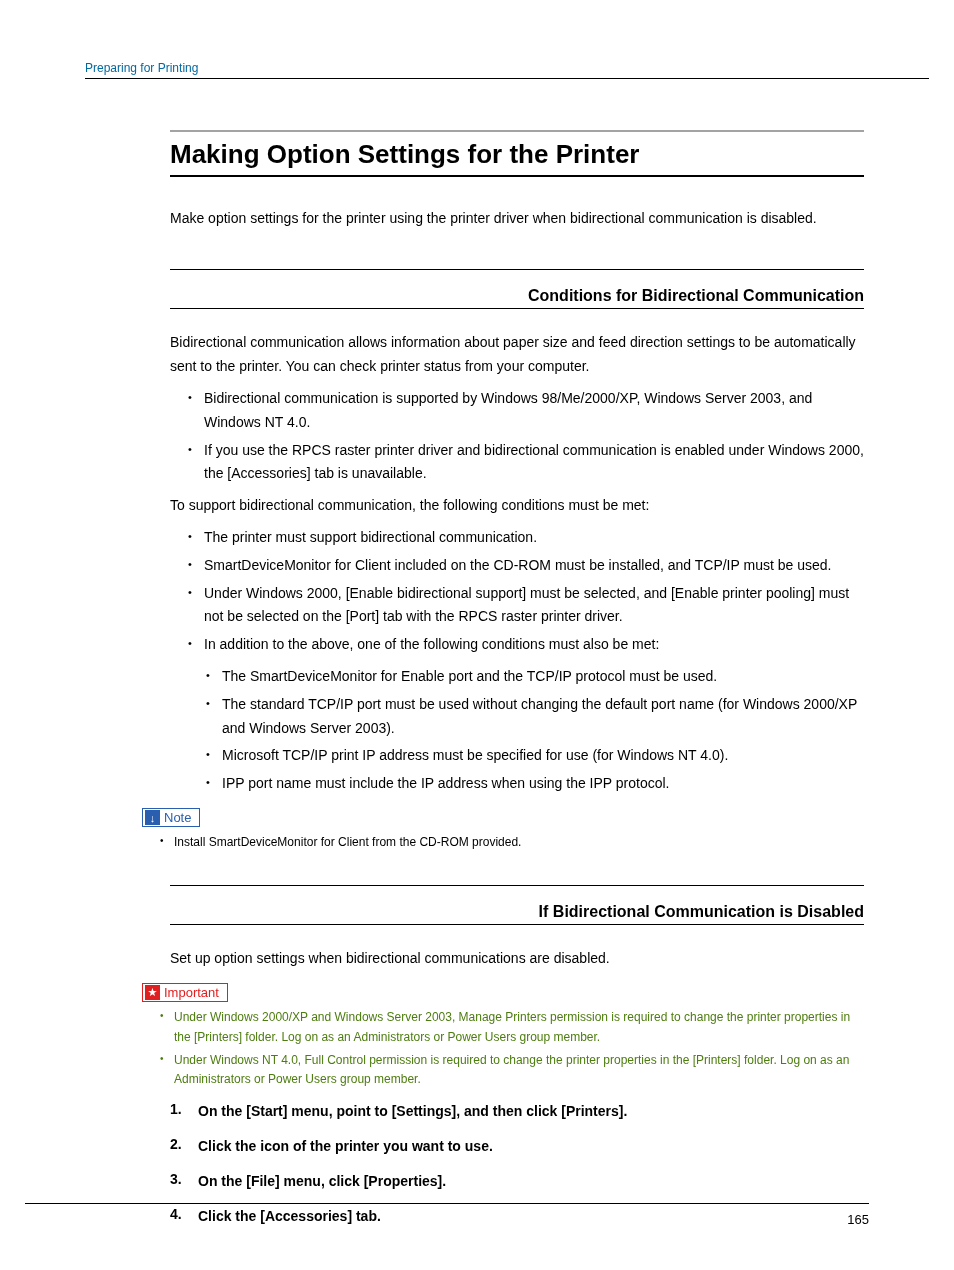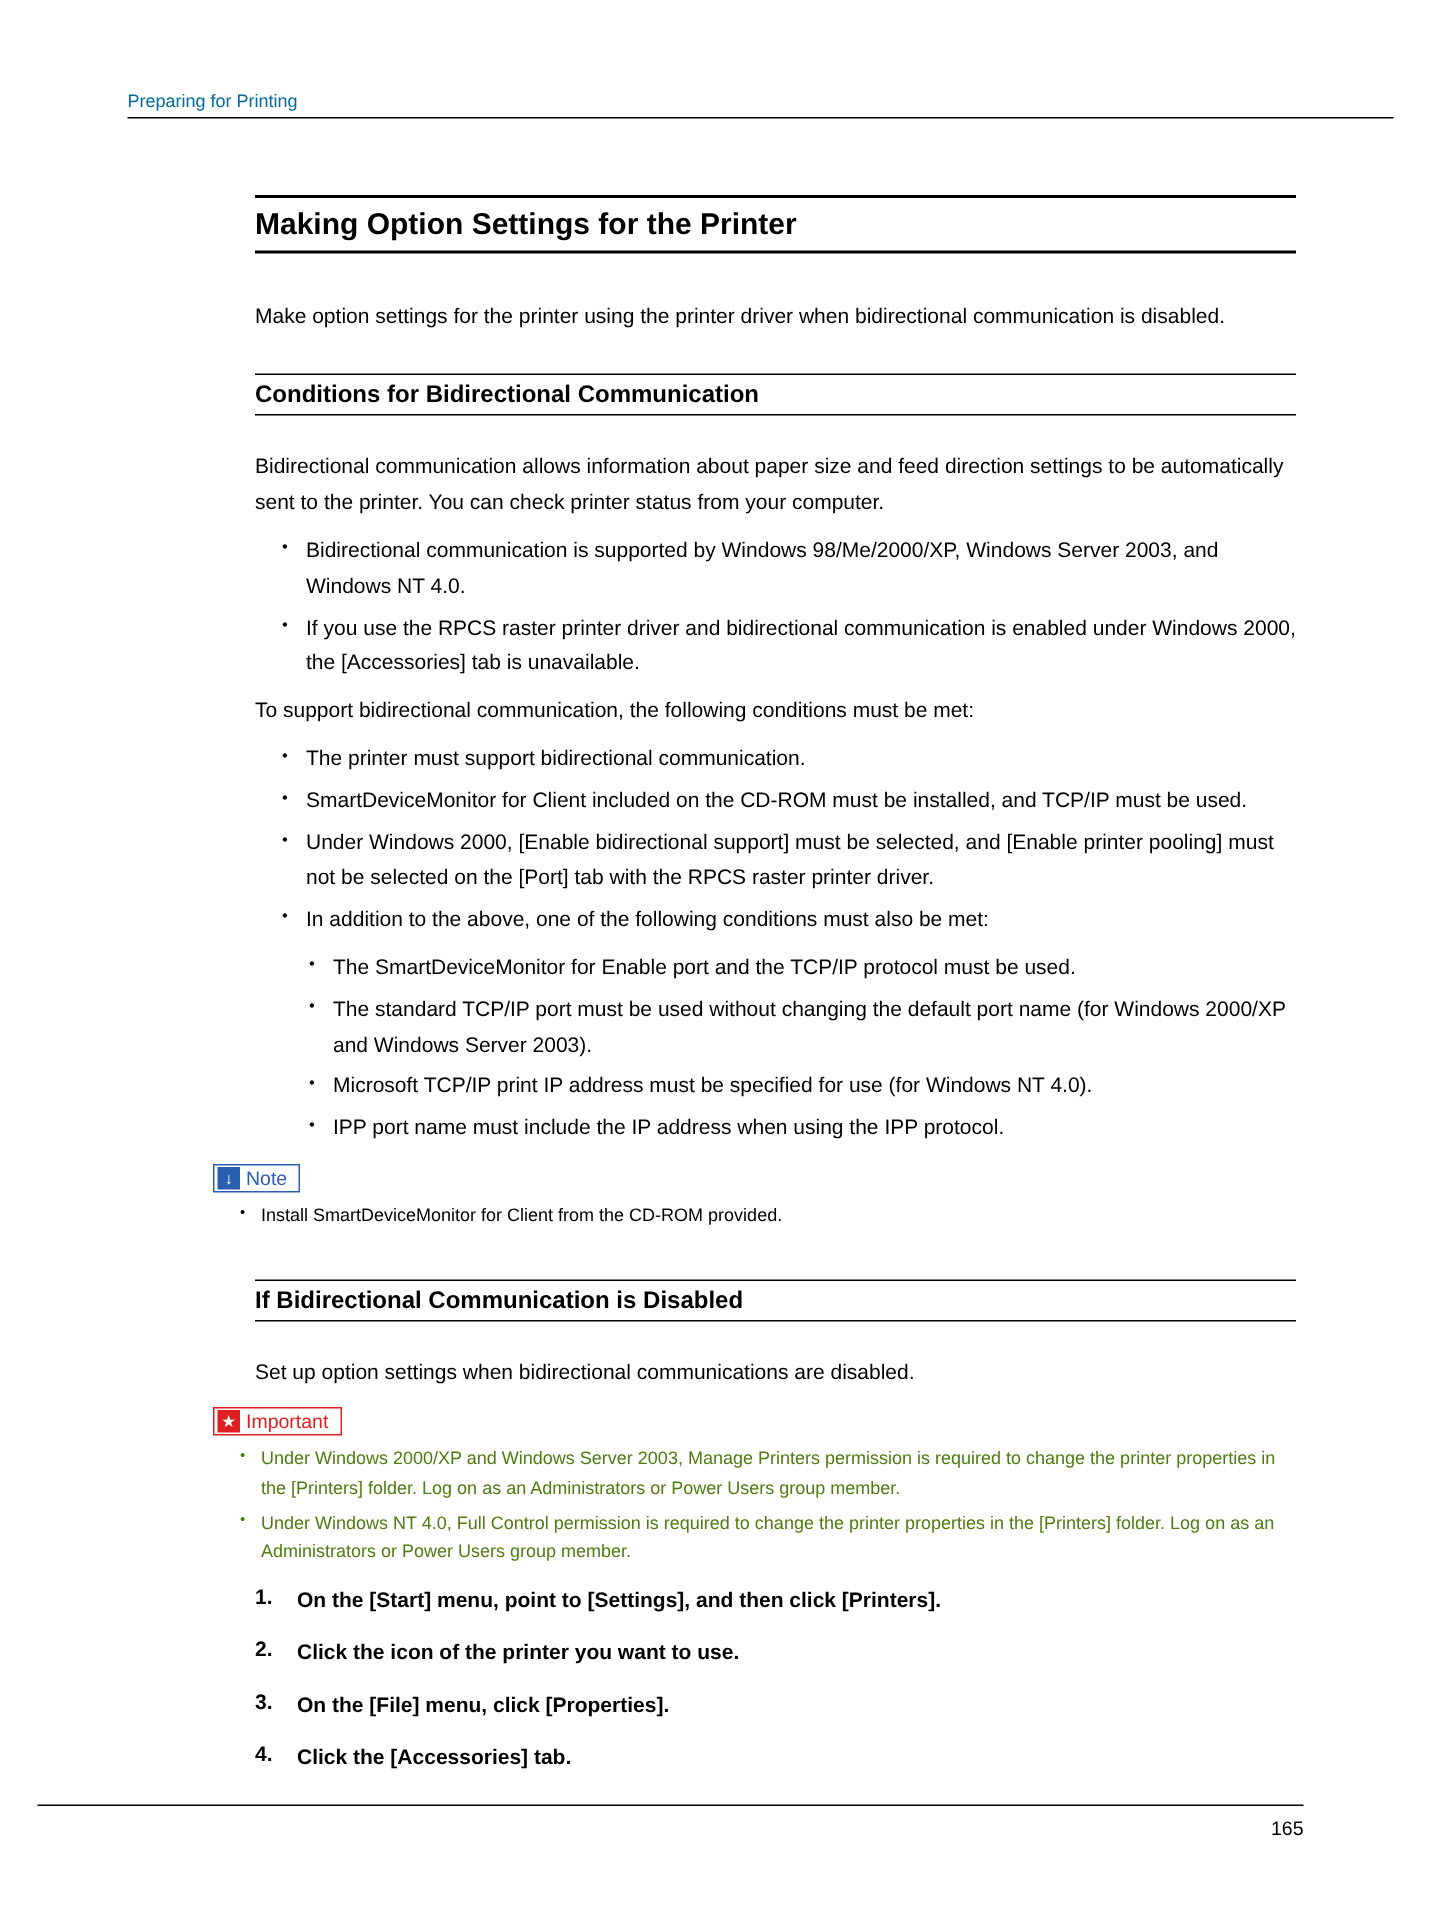--- a/index.html
+++ b/index.html
@@ -23,39 +23,40 @@
       font-size: 12px;
       color: #0369a1;
     }
     .content {
       position: absolute;
       top: 130px;
       left: 170px;
       right: 90px;
     }
     .main-title {
-      font-size: 20px;
-      font-weight: bold;
-      border-top: 2px solid #000000;
+      font-size: 26px;
+      font-weight: bold;
+      border-top: 2px solid #a3a3a3;
       border-bottom: 2px solid #000;
       padding: 7px 0 5px 0;
       margin-bottom: 30px;
     }
     .intro-text {
       font-size: 14px;
       line-height: 1.6;
-      margin-bottom: 28px;
+      margin-bottom: 40px;
     }
     .subsection-title {
       font-size: 16px;
       font-weight: bold;
       border-top: 1.5px solid #000;
       border-bottom: 1.5px solid #000;
-      padding: 5px 0 3px 0;
+      padding: 17px 0 3px 0;
       margin-bottom: 22px;
+      text-align: right;
     }
     .para {
       font-size: 14px;
       line-height: 1.7;
       margin-bottom: 8px;
     }
     ul.bullets {
       list-style: none;
       margin-left: 18px;
       margin-bottom: 8px;

